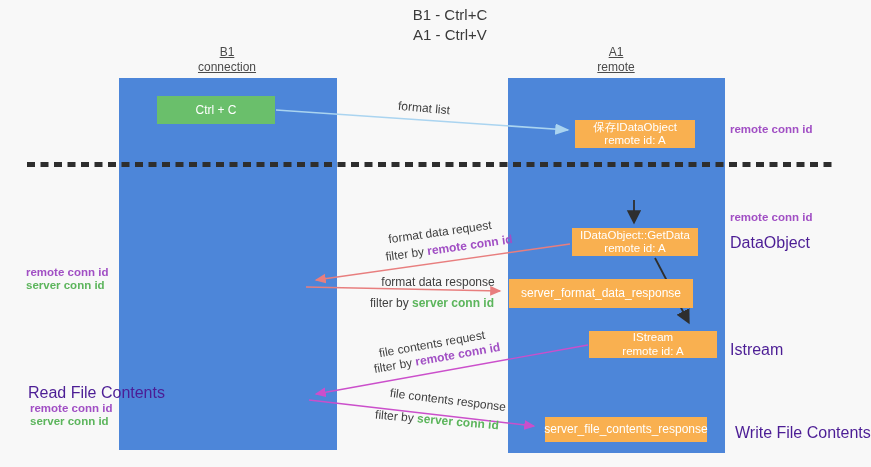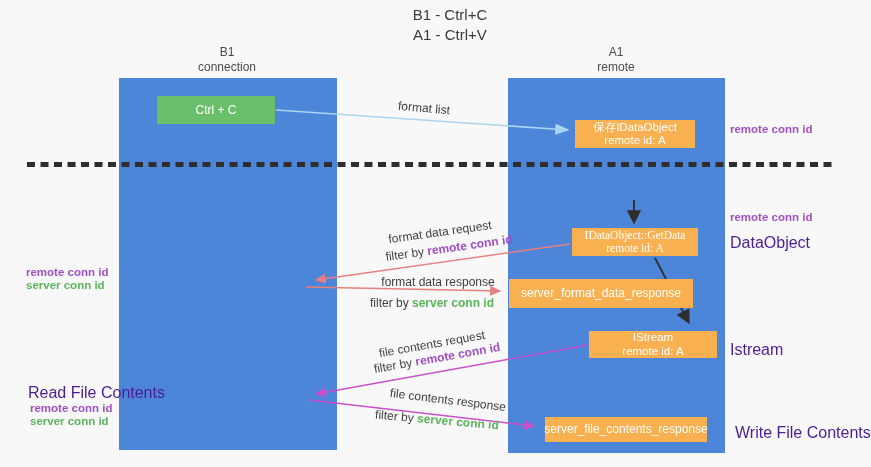--- a/index.html
+++ b/index.html
@@ -11,21 +11,21 @@
   *{margin:0;padding:0;box-sizing:border-box;}
   html,body{background:#fff;}
   .canvas{
     position:relative; width:871px; height:467px; overflow:hidden;
     background:var(--background);
     font-family:"Liberation Sans", sans-serif; color:var(--text-dark);
   }
   .title{position:absolute; top:5px; left:450px; transform:translateX(-50%);
     text-align:center; font-size:15px; line-height:20px; color:#3a3a3a;}
   .col-header{position:absolute; transform:translateX(-50%); text-align:center;
-    font-size:12px; line-height:15px; color:#4a4a4a;}
+    font-size:12px; line-height:15px; color:#4a4a4a;text-decoration:underline;}
   .col{position:absolute; background:var(--column-blue);}
   svg.overlay{position:absolute; left:0; top:0; width:871px; height:467px; pointer-events:none;}
   .ln-lb{stroke:var(--arrow-lightblue); stroke-width:1.6; fill:none;}
   .ln-bk{stroke:var(--arrow-black); stroke-width:1.8; fill:none;}
   .ln-sa{stroke:var(--arrow-salmon); stroke-width:1.4; fill:none;}
   .ln-ma{stroke:var(--arrow-magenta); stroke-width:1.4; fill:none;}
   .ln-dash{stroke:var(--arrow-black); stroke-width:5; fill:none; stroke-dasharray:8 5.5;}
   .mk-lb{fill:var(--arrow-lightblue);} .mk-bk{fill:var(--arrow-black);}
   .mk-sa{fill:var(--arrow-salmon);} .mk-ma{fill:var(--arrow-magenta);}
   .node{position:absolute; display:flex; flex-direction:column; justify-content:center;
@@ -95,21 +95,21 @@
     <path class="ln-ma" d="M309,400 L534,426" marker-end="url(#m-ma)"></path>
   </svg>
 
   <div class="node green" style="left:157px; top:96px; width:118px; height:28px;">
     <span>Ctrl + C</span>
   </div>
   <div class="node orange" style="left:575px; top:120px; width:120px; height:28px;">
     <span class="l1">保存IDataObject</span>
     <span class="l2">remote id: A</span>
   </div>
-  <div class="node orange" style="left:572px; top:228px; width:126px; height:28px;font-family:Liberation Serif, serif;">
+  <div class="node orange" style="left:572px; top:228px; width:126px; height:28px;">
     <span class="l1">IDataObject::GetData</span>
     <span class="l2">remote id: A</span>
   </div>
   <div class="node orange" style="left:509px; top:279px; width:184px; height:29px; font-size:12px;">
     <span>server_format_data_response</span>
   </div>
   <div class="node orange" style="left:589px; top:331px; width:128px; height:27px;">
     <span class="l1">IStream</span>
     <span class="l2">remote id: A</span>
   </div>

